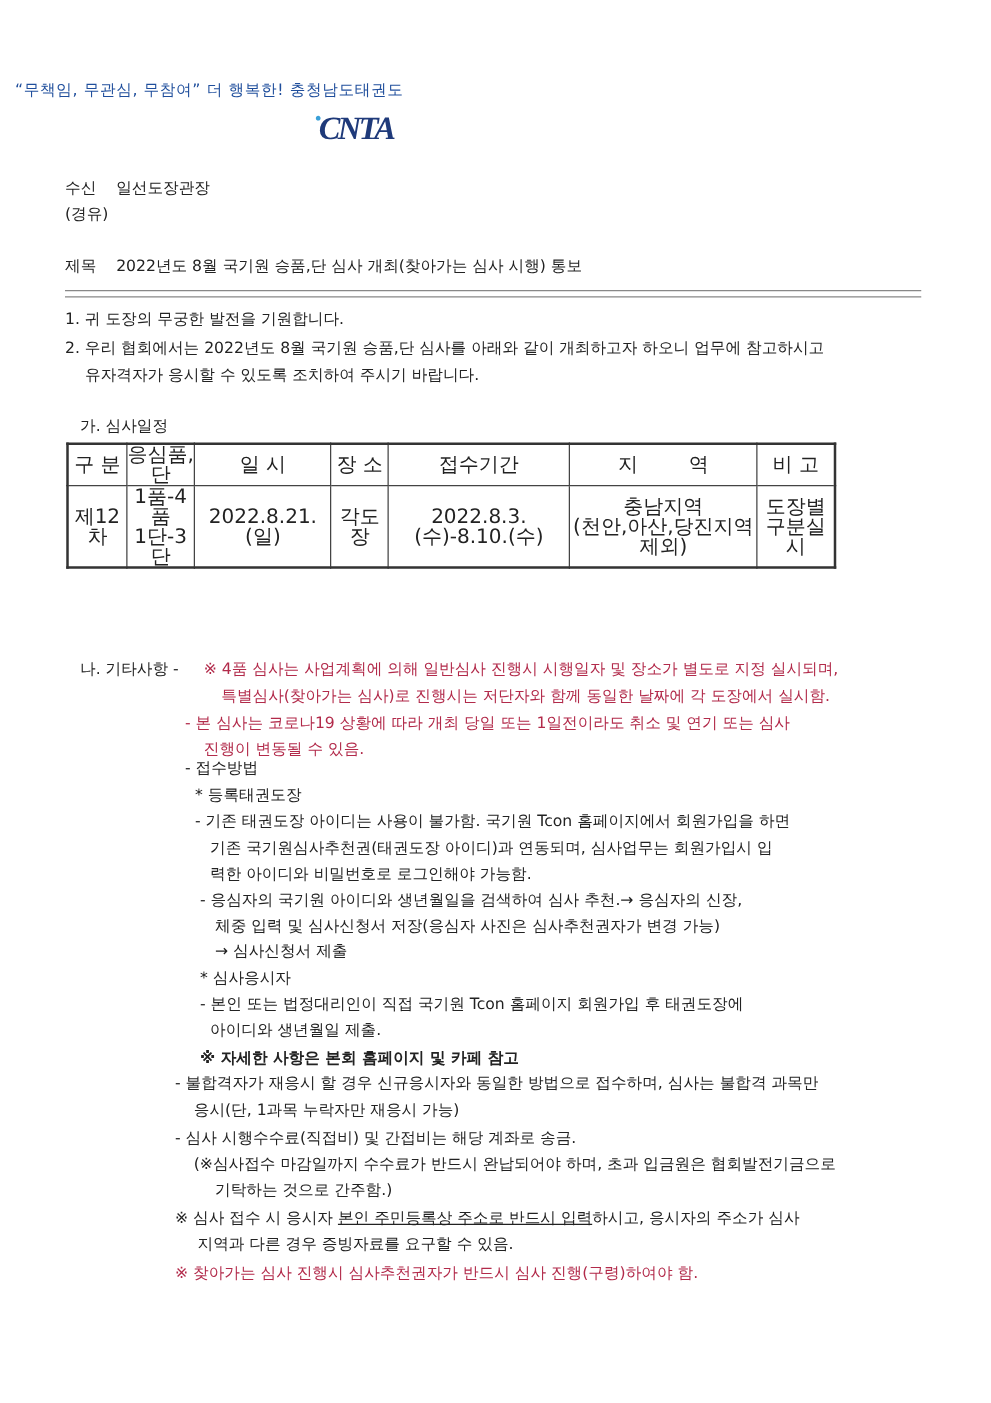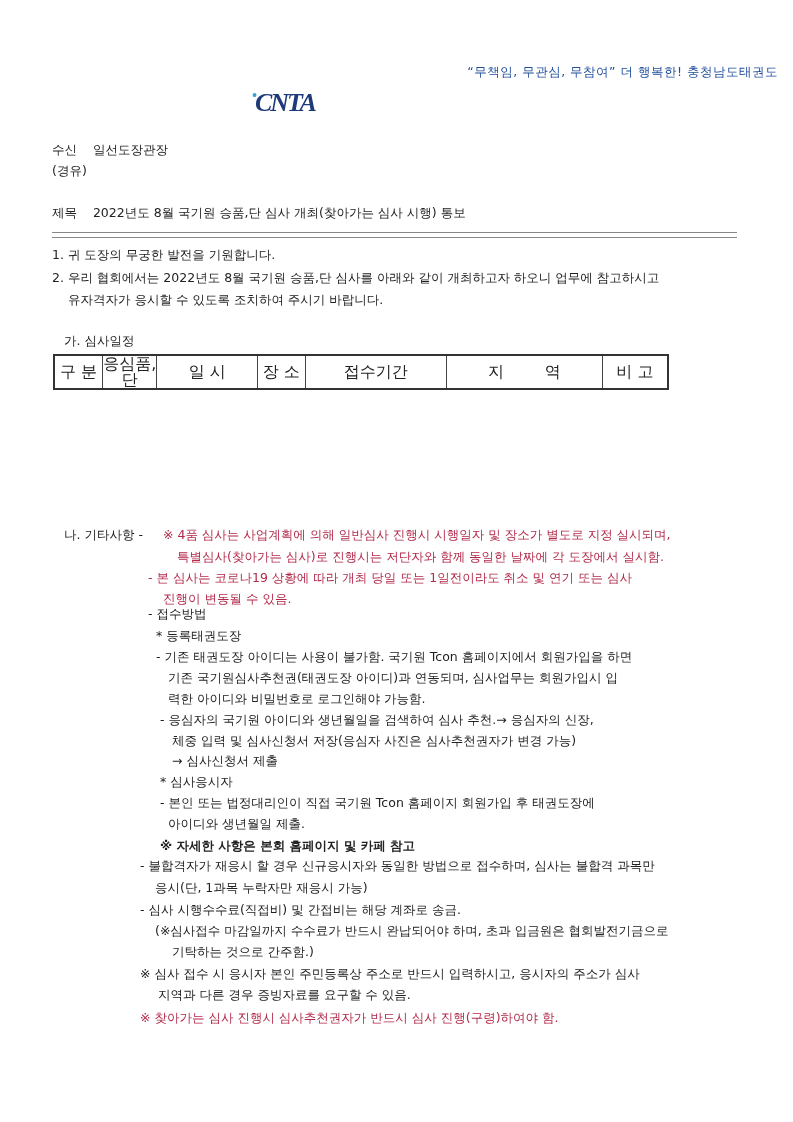--- a/index.html
+++ b/index.html
@@ -1,33 +1,33 @@
 <!DOCTYPE html>
 <html><head>
 <meta charset="utf-8">
 <style>
   html, body { margin:0; padding:0; background:#ffffff; }
   body { width:793px; height:1122px; position:relative; overflow:hidden;
          font-family:"DejaVu Sans", "Liberation Sans", sans-serif; color:#222; }
   .abs { position:absolute; white-space:nowrap; }
-  .slogan { left:0; width:778px; top:64px; text-align:right; font-size:12.5px; color:#1f4e9c; letter-spacing:0.5px; }
+  .slogan { left:0; width:778px; top:64px; text-align:left; font-size:12.5px; color:#1f4e9c; letter-spacing:0.5px;padding-left:12px; }
   .logo-row { left:252px; top:86px; height:34px; display:flex; align-items:center; }
   .logo-mark { font-family:"Liberation Serif", serif; font-style:italic; font-weight:bold; font-size:26px; color:#1f3a7a; letter-spacing:-2px; margin-right:4px; }
   .logo-mark .dot { color:#3aa0d8; font-size:14px; vertical-align:top; }
   .org-name { font-size:24px; color:#1f3a7a; letter-spacing:0.5px; }
   .t { font-size:12.5px; color:#222; }
   .red { color:#b22a4a; }
   .blue { color:#2a55a0; }
   .sep { left:52px; top:232px; width:685px; height:4px; border-top:1px solid #888; border-bottom:1px solid #888; }
   table.sched { position:absolute; left:53px; top:354px; width:616px; border-collapse:collapse; font-size:16px;padding-left:38px; }
   table.sched td, table.sched th { border:1px solid #444; text-align:center; vertical-align:middle; font-weight:normal; padding:0; line-height:16px; }
   table.sched { border:2px solid #333; }
   table.sched th { height:29px; }
   table.sched td { height:39px; }
-  .u { }
+  .u { text-decoration:underline; }
 </style>
 </head>
 <body>
 
 <div class="abs slogan">“무책임, 무관심, 무참여” 더 행복한! 충청남도태권도</div>
 <div class="abs logo-row">
   <span class="logo-mark"><span class="dot">•</span><span>CNTA</span></span>
 </div>
 
 <div class="abs t" style="left:52px;top:142px;">
@@ -60,20 +60,38 @@
   <tbody>
       <tr>
     <th>구 분</th>
     <th>응심품,단</th>
     <th>일 시</th>
     <th>장 소</th>
     <th>접수기간</th>
     <th style="white-space:pre;">지        역</th>
     <th>비 고</th>
   </tr>
+  <tr>
+    <td>제12차</td>
+    <td>
+          <div>1품-4품</div>
+          <div>1단-3단</div>
+        </td>
+    <td>2022.8.21.(일)</td>
+    <td>각도장</td>
+    <td>2022.8.3.(수)-8.10.(수)</td>
+    <td>
+          <div>충남지역</div>
+          <div>(천안,아산,당진지역 제외)</div>
+        </td>
+    <td>
+          <div>도장별</div>
+          <div>구분실시</div>
+        </td>
+  </tr>
 </tbody>
   </table>
 
 <div class="abs t" style="left:64px;top:527px;">나. 기타사항 -</div>
 <div class="abs t red" style="left:163px;top:527px;">※ 4품 심사는 사업계획에 의해 일반심사 진행시 시행일자 및 장소가 별도로 지정 실시되며,</div>
 <div class="abs t red" style="left:177px;top:549px;">특별심사(찾아가는 심사)로 진행시는 저단자와 함께 동일한 날짜에 각 도장에서 실시함.</div>
 <div class="abs t red" style="left:148px;top:570px;">- 본 심사는 코로나19 상황에 따라 개최 당일 또는 1일전이라도 취소 및 연기 또는 심사</div>
 <div class="abs t red" style="left:163px;top:591px;">진행이 변동될 수 있음.</div>
 
 <div class="abs t" style="left:148px;top:606px;">- 접수방법</div>

